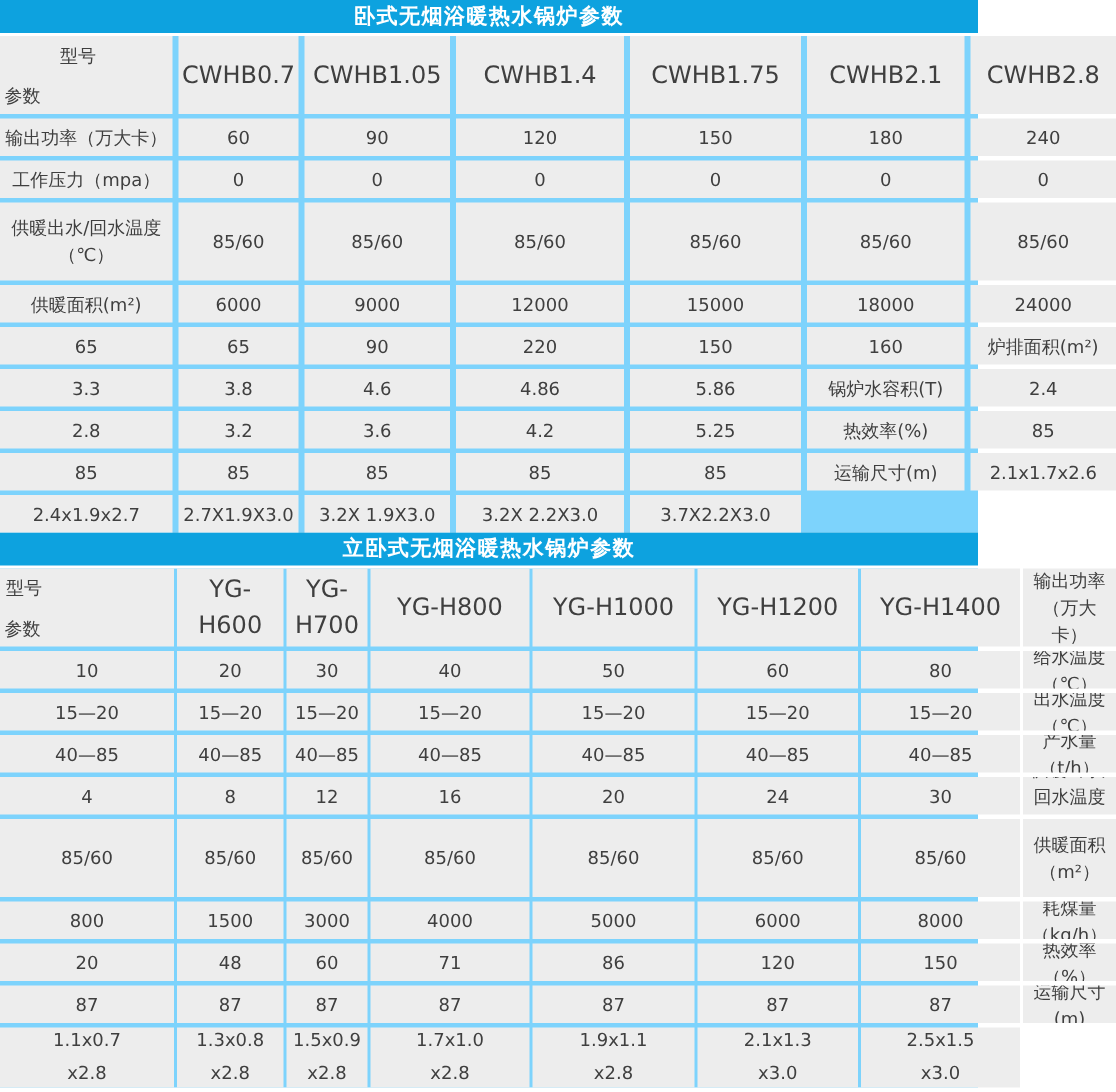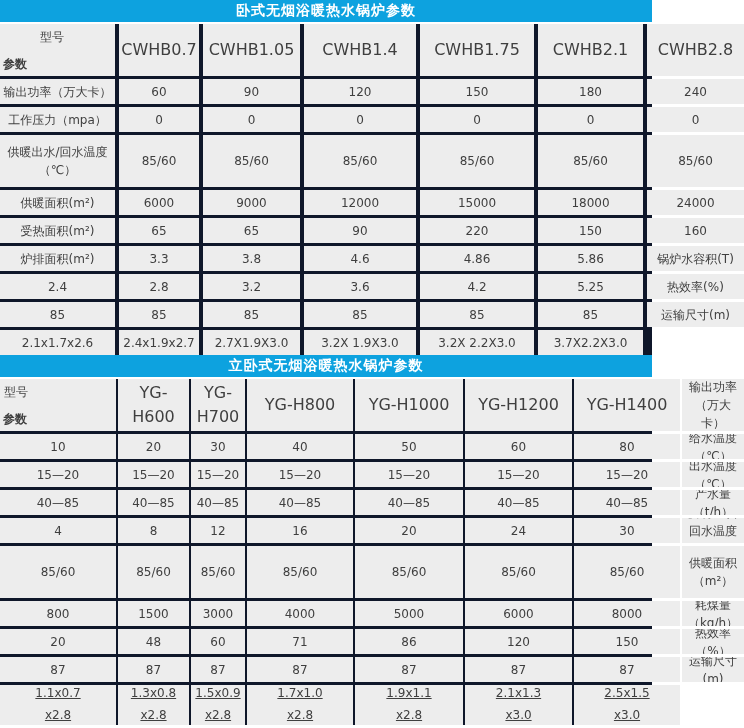--- a/index.html
+++ b/index.html
@@ -11,37 +11,37 @@
   html,body{width:744px;background:#ffffff;overflow:hidden;}
   body{height:728px;font-family:"DejaVu Sans",sans-serif;color:var(--txt);}
   .page{width:744px;}
   .tbl{width:652px;}
   .title{
     height:22px;background:var(--accent);color:#ffffff;
     display:flex;align-items:center;justify-content:center;
     font-size:14px;font-weight:bold;letter-spacing:1px;
     margin-bottom:2px;
   }
-  .grid{display:grid;background:#0f172a;}
+  .grid{display:grid;background:#7dd3fc;}
   .cell{
     background:var(--cell);
     display:flex;align-items:center;justify-content:center;
     font-size:12px;line-height:1.5;text-align:center;
     padding:1px 2px;white-space:pre-line;overflow:hidden;
   }
   .cell.model{font-size:16px;}
   .cell.corner{
     flex-direction:column;align-items:stretch;justify-content:space-between;
     padding:4px 2px 3px 2px;text-align:left;
   }
   .corner .top{display:block;}
-  .corner .bottom{display:block;margin-left:1px;font-weight:bold;}
+  .corner .bottom{display:block;margin-left:1px;}
   .t0 .corner .top{margin-left:38px;}
   .t1 .corner .top{margin-left:2px;}
-  .cell.vlines{line-height:1.8;text-decoration:underline;}
+  .cell.vlines{line-height:1.8;}
 </style>
 </head>
 <body>
 
 <div class="page">
   <section class="tbl t0" id="t0">
       <div class="title">卧式无烟浴暖热水锅炉参数</div>
       <div class="grid" style="grid-template-columns: 115px 80px 97px 112px 114px 105px 97px; grid-template-rows: 52px 25px 25px 52px 25px 25px 25px 25px 25px 25px; gap: 3px 4px;">
         <div class="cell corner"><span class="top">型号</span><span class="bottom">参数</span></div>
         <div class="cell model">CWHB0.7</div>
@@ -72,21 +72,20 @@
         <div class="cell value">85/60</div>
         <div class="cell value">85/60</div>
         <div class="cell value">85/60</div>
         <div class="cell label">供暖面积(m²)</div>
         <div class="cell value">6000</div>
         <div class="cell value">9000</div>
         <div class="cell value">12000</div>
         <div class="cell value">15000</div>
         <div class="cell value">18000</div>
         <div class="cell value">24000</div>
-        <div class="cell label">受热面积(m²)</div>
         <div class="cell value">65</div>
         <div class="cell value">65</div>
         <div class="cell value">90</div>
         <div class="cell value">220</div>
         <div class="cell value">150</div>
         <div class="cell value">160</div>
         <div class="cell label">炉排面积(m²)</div>
         <div class="cell value">3.3</div>
         <div class="cell value">3.8</div>
         <div class="cell value">4.6</div>

